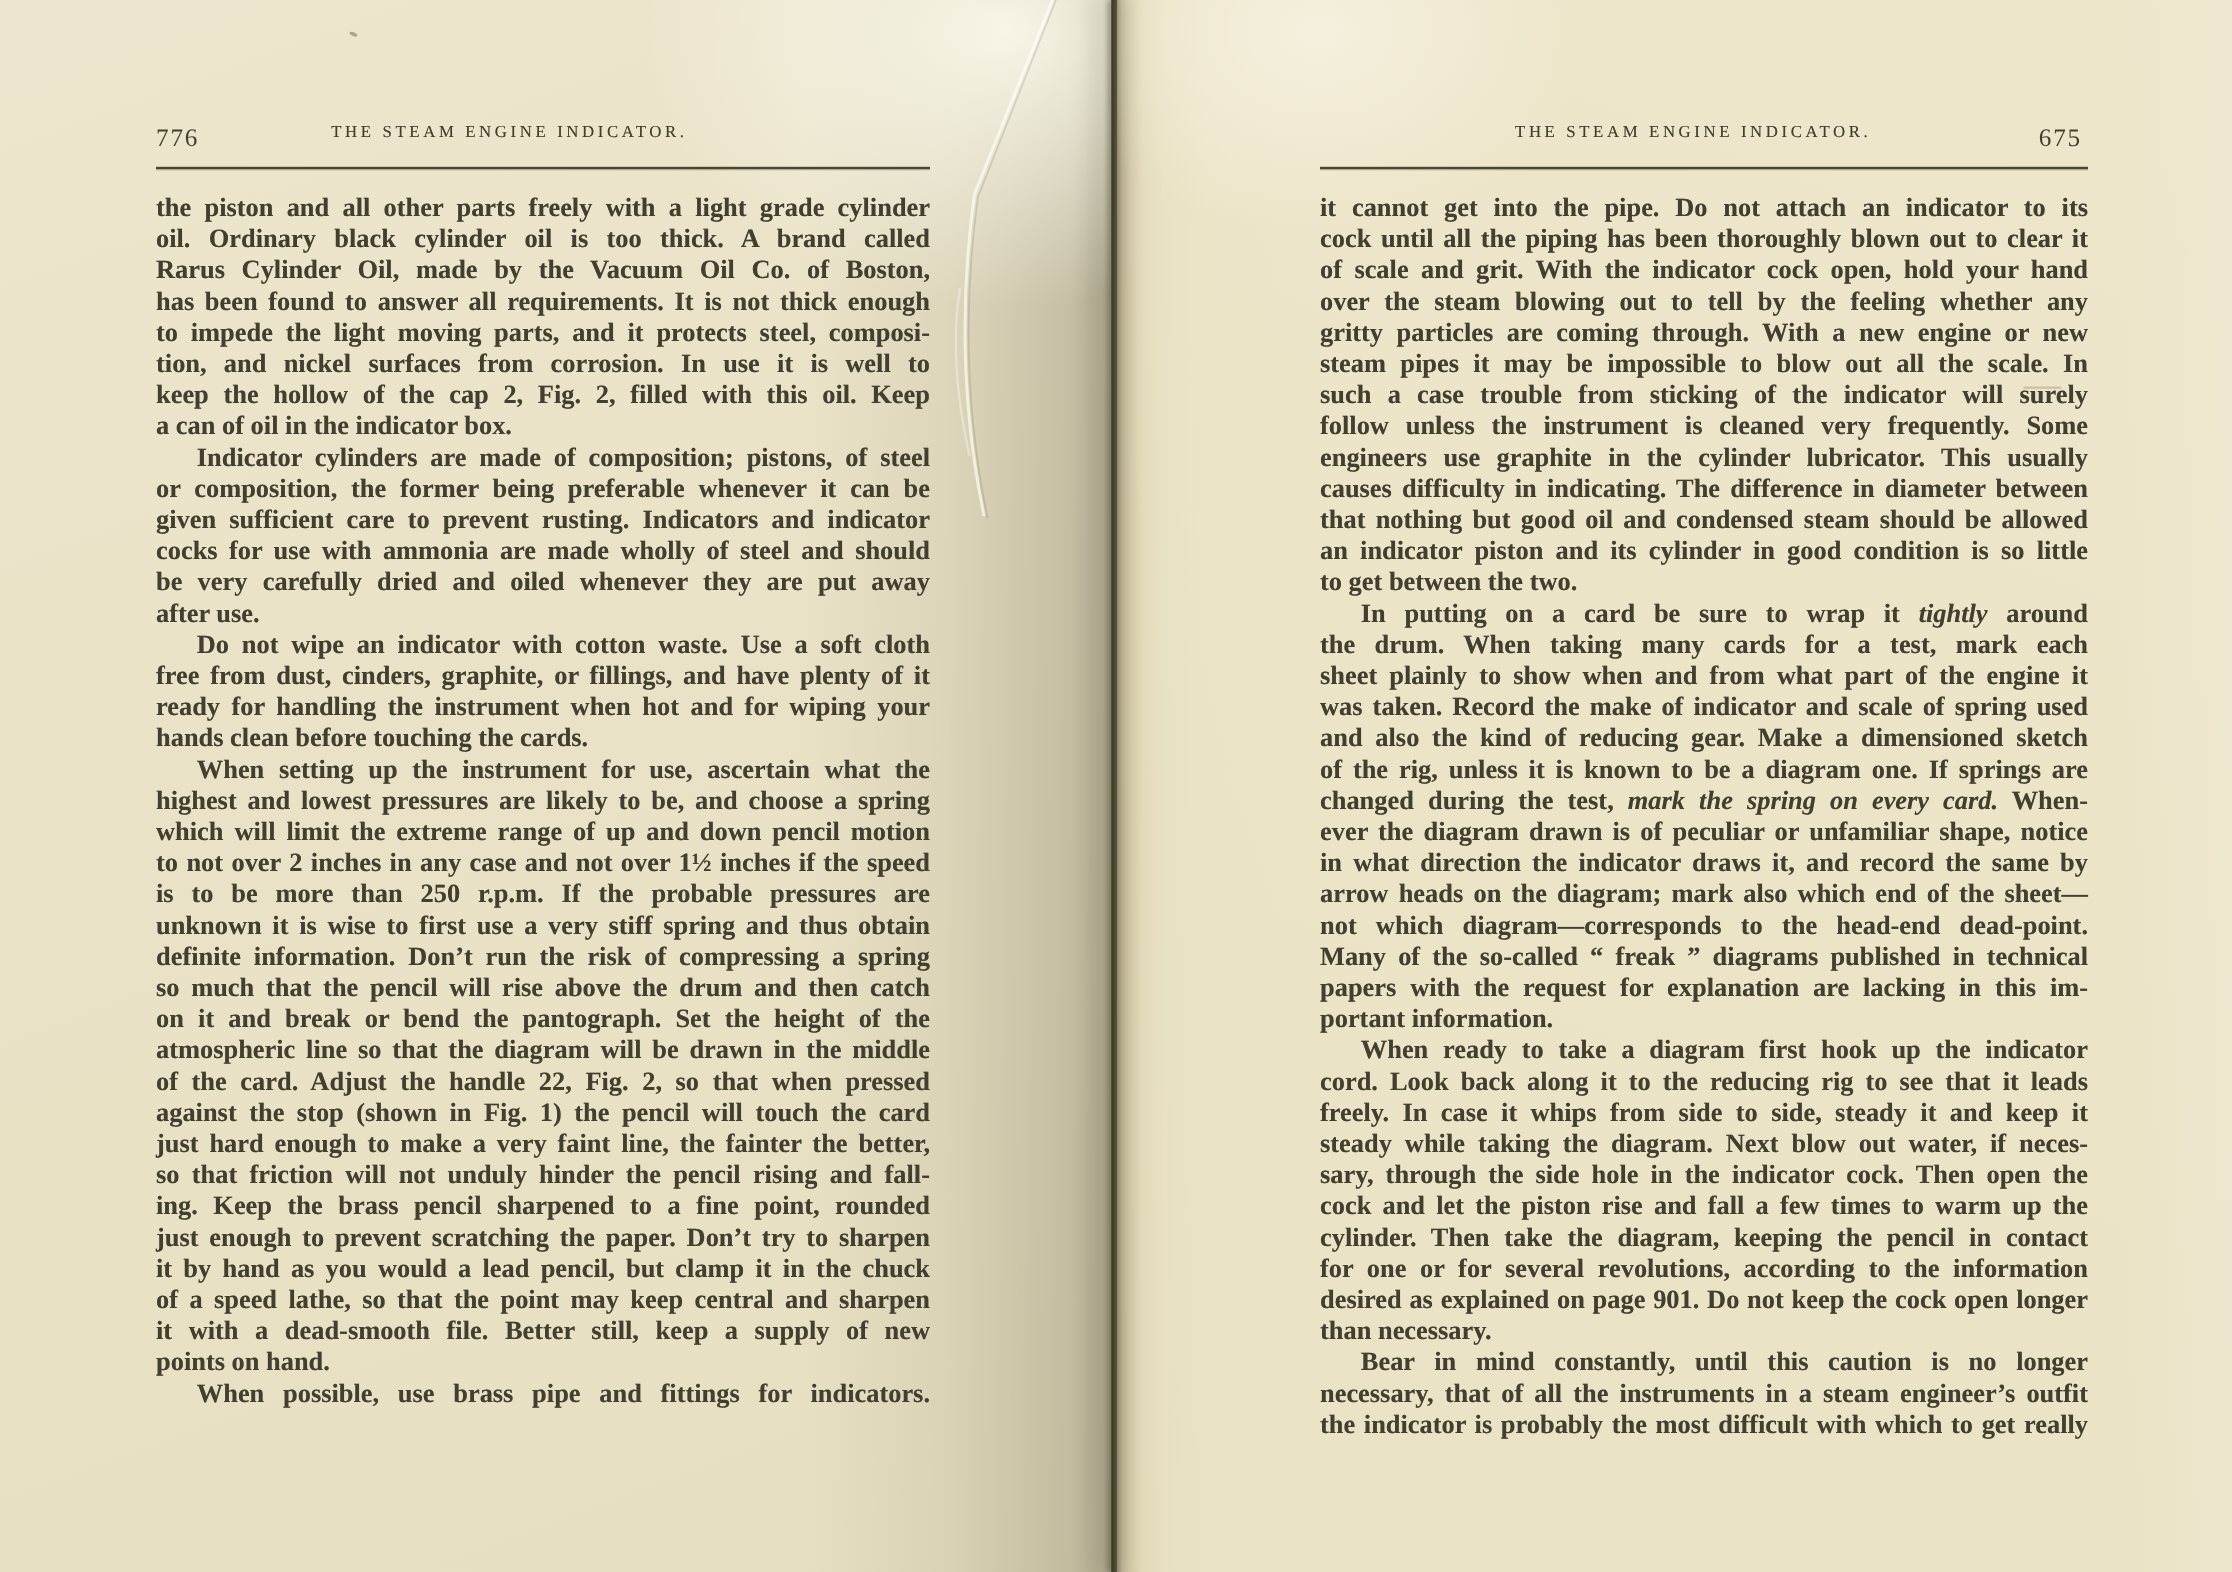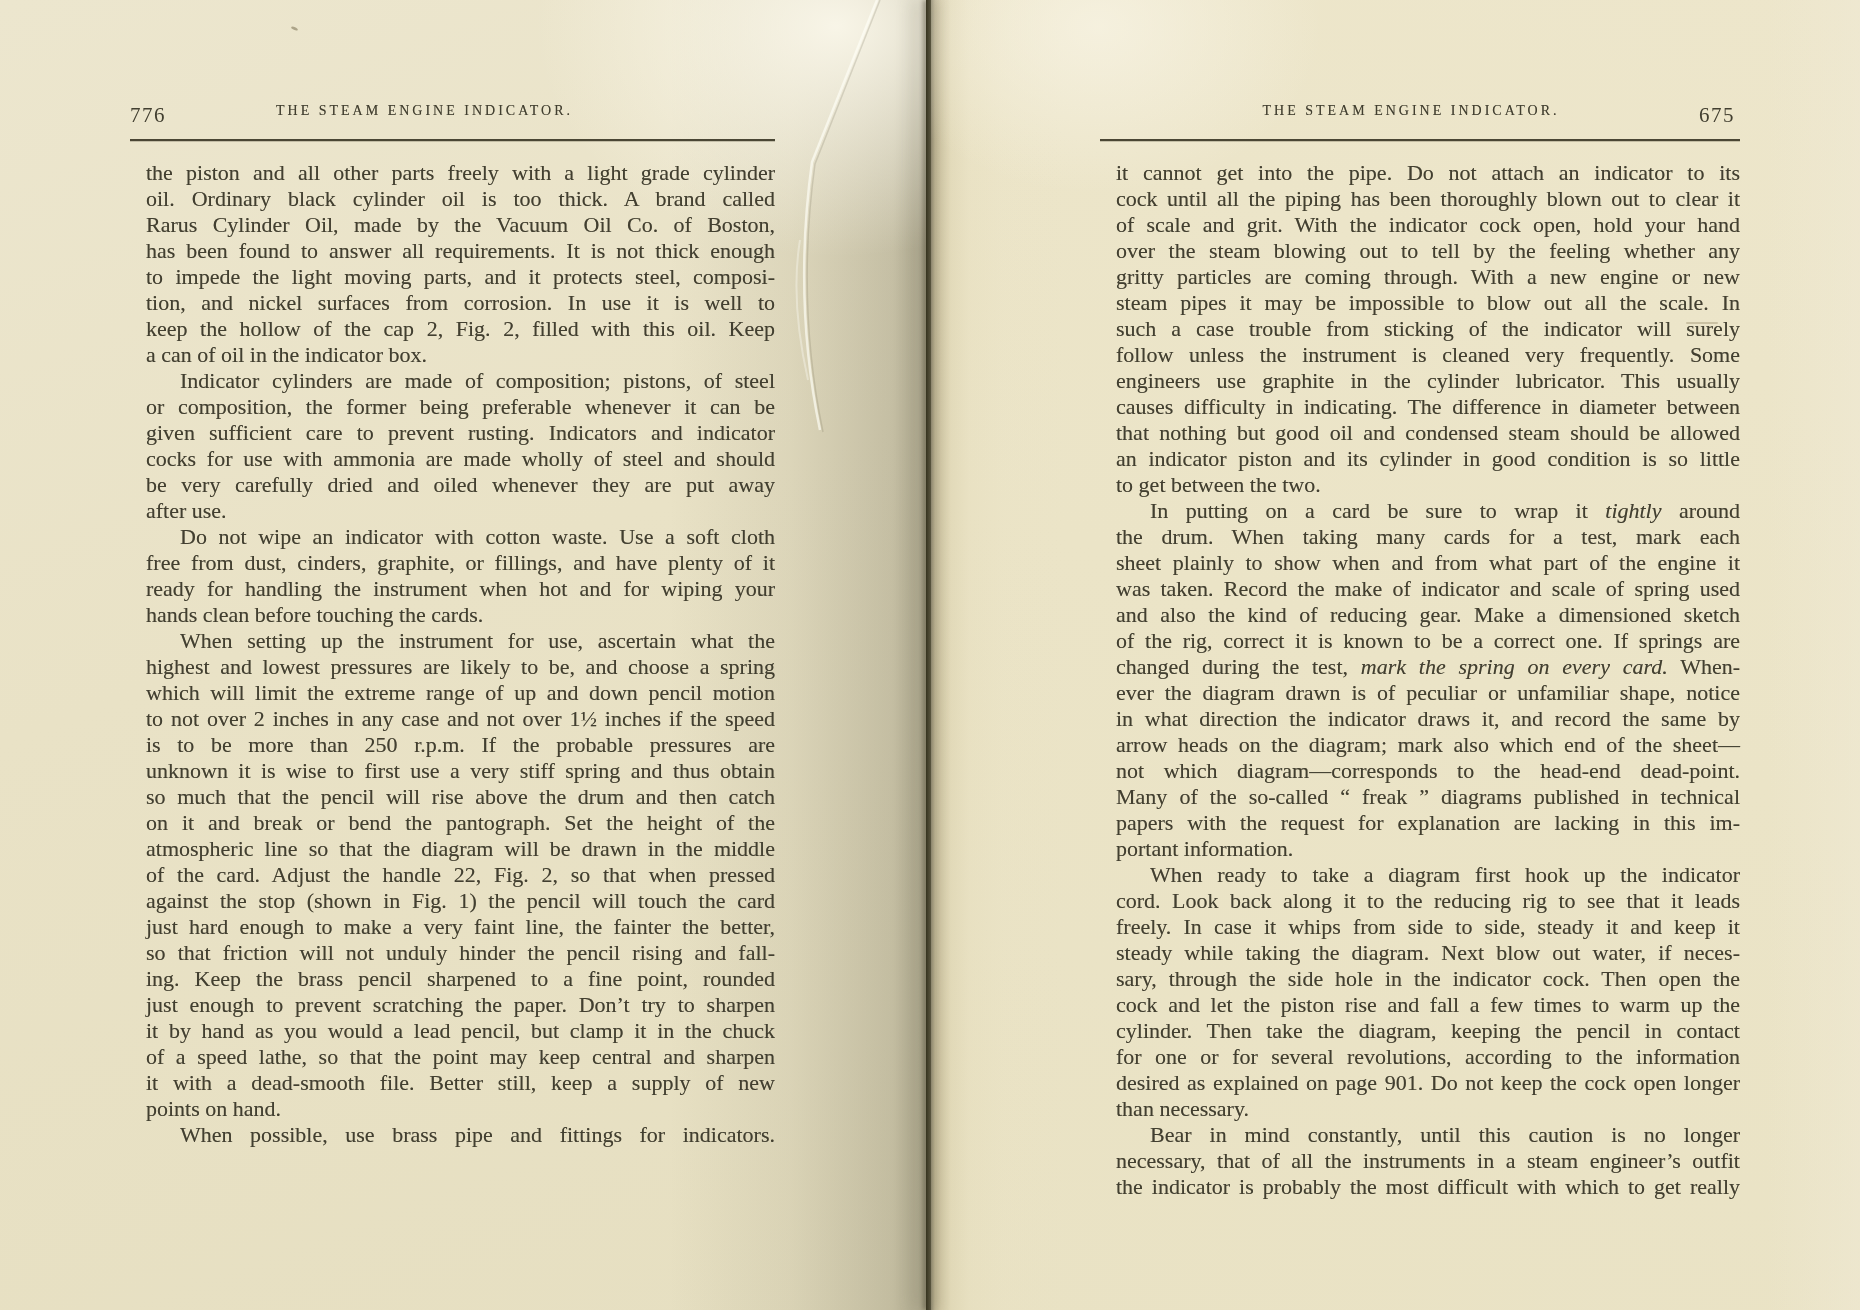--- a/index.html
+++ b/index.html
@@ -63,21 +63,21 @@
   }
   #left-col .running-title  { transform: translateX(-28px); }
   #right-col .running-title { transform: translateX(-9px); }
 
   .header-rule {
     position: absolute; top: 139px; left: 0; right: 0; height: 2px;
     background: #4a4634;
     box-shadow: 0 1px 0 rgba(74,70,52,0.25);
   }
 
-  .page-body { position: absolute; top: 160px; left: 16px; right: 0; }
+  .page-body { position: absolute; top: 160px; left: 0; right: 0; font-weight: bold; }
 
   .line {
     height: 26px; line-height: 26px;
     font-size: 22px;
     color: var(--ink, #423f30);
     text-align: justify;
     -moz-text-align-last: justify;
     text-align-last: justify;
     text-shadow: 0 0 0.5px rgba(66,63,48,0.45);
     white-space: normal;
@@ -135,20 +135,21 @@
         <div class="line indent">Do not wipe an indicator with cotton waste.  Use a soft cloth</div>
         <div class="line">free from dust, cinders, graphite, or fillings, and have plenty of it</div>
         <div class="line">ready for handling the instrument when hot and for wiping your</div>
         <div class="line para-end">hands clean before touching the cards.</div>
         <div class="line indent">When setting up the instrument for use, ascertain what the</div>
         <div class="line">highest and lowest pressures are likely to be, and choose a spring</div>
         <div class="line">which will limit the extreme range of up and down pencil motion</div>
         <div class="line">to not over 2 inches in any case and not over 1½ inches if the speed</div>
         <div class="line">is to be more than 250 r.p.m.  If the probable pressures are</div>
         <div class="line">unknown it is wise to first use a very stiff spring and thus obtain</div>
+        <div class="line">definite information.  Don’t run the risk of compressing a spring</div>
         <div class="line">so much that the pencil will rise above the drum and then catch</div>
         <div class="line">on it and break or bend the pantograph.  Set the height of the</div>
         <div class="line">atmospheric line so that the diagram will be drawn in the middle</div>
         <div class="line">of the card.  Adjust the handle 22, Fig. 2, so that when pressed</div>
         <div class="line">against the stop (shown in Fig. 1) the pencil will touch the card</div>
         <div class="line">just hard enough to make a very faint line, the fainter the better,</div>
         <div class="line">so that friction will not unduly hinder the pencil rising and fall-</div>
         <div class="line">ing.  Keep the brass pencil sharpened to a fine point, rounded</div>
         <div class="line">just enough to prevent scratching the paper.  Don’t try to sharpen</div>
         <div class="line">it by hand as you would a lead pencil, but clamp it in the chuck</div>
@@ -177,21 +178,21 @@
         <div class="line">engineers use graphite in the cylinder lubricator.  This usually</div>
         <div class="line">causes difficulty in indicating.  The difference in diameter between</div>
         <div class="line">that nothing but good oil and condensed steam should be allowed</div>
         <div class="line">an indicator piston and its cylinder in good condition is so little</div>
         <div class="line para-end">to get between the two.</div>
         <div class="line indent">In putting on a card be sure to wrap it <i>tightly</i> around</div>
         <div class="line">the drum.  When taking many cards for a test, mark each</div>
         <div class="line">sheet plainly to show when and from what part of the engine it</div>
         <div class="line">was taken.  Record the make of indicator and scale of spring used</div>
         <div class="line">and also the kind of reducing gear.  Make a dimensioned sketch</div>
-        <div class="line">of the rig, correct it is known to be a correct one.  If springs are</div>
+        <div class="line">of the rig, unless it is known to be a diagram one.  If springs are</div>
         <div class="line">changed during the test, <i>mark the spring on every card.</i>  When-</div>
         <div class="line">ever the diagram drawn is of peculiar or unfamiliar shape, notice</div>
         <div class="line">in what direction the indicator draws it, and record the same by</div>
         <div class="line">arrow heads on the diagram; mark also which end of the sheet—</div>
         <div class="line">not which diagram—corresponds to the head-end dead-point.</div>
         <div class="line">Many of the so-called “ freak ” diagrams published in technical</div>
         <div class="line">papers with the request for explanation are lacking in this im-</div>
         <div class="line para-end">portant information.</div>
         <div class="line indent">When ready to take a diagram first hook up the indicator</div>
         <div class="line">cord.  Look back along it to the reducing rig to see that it leads</div>

